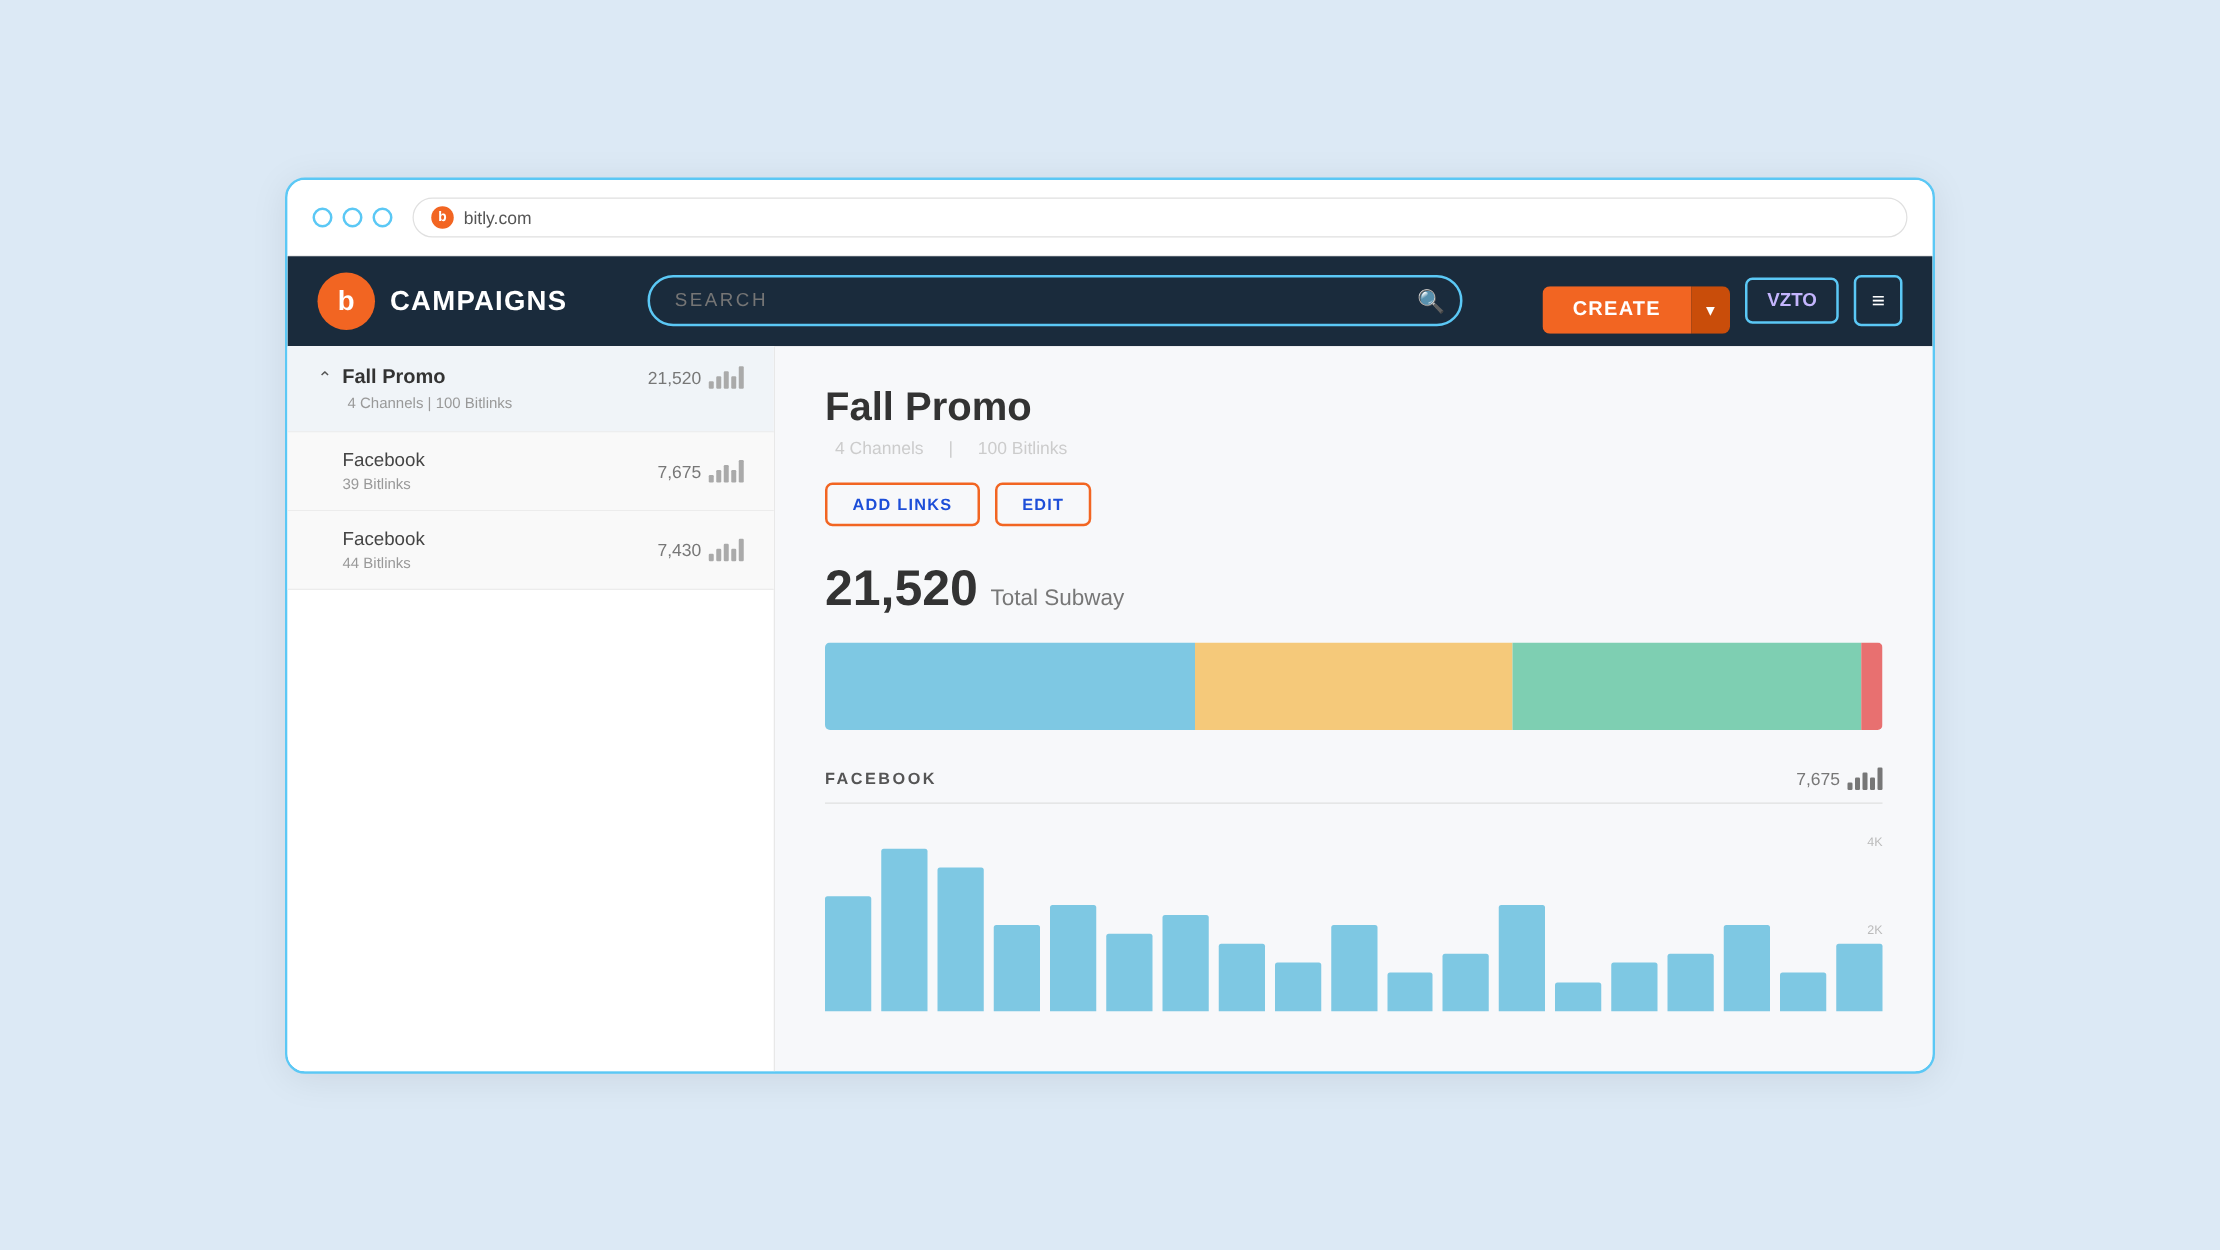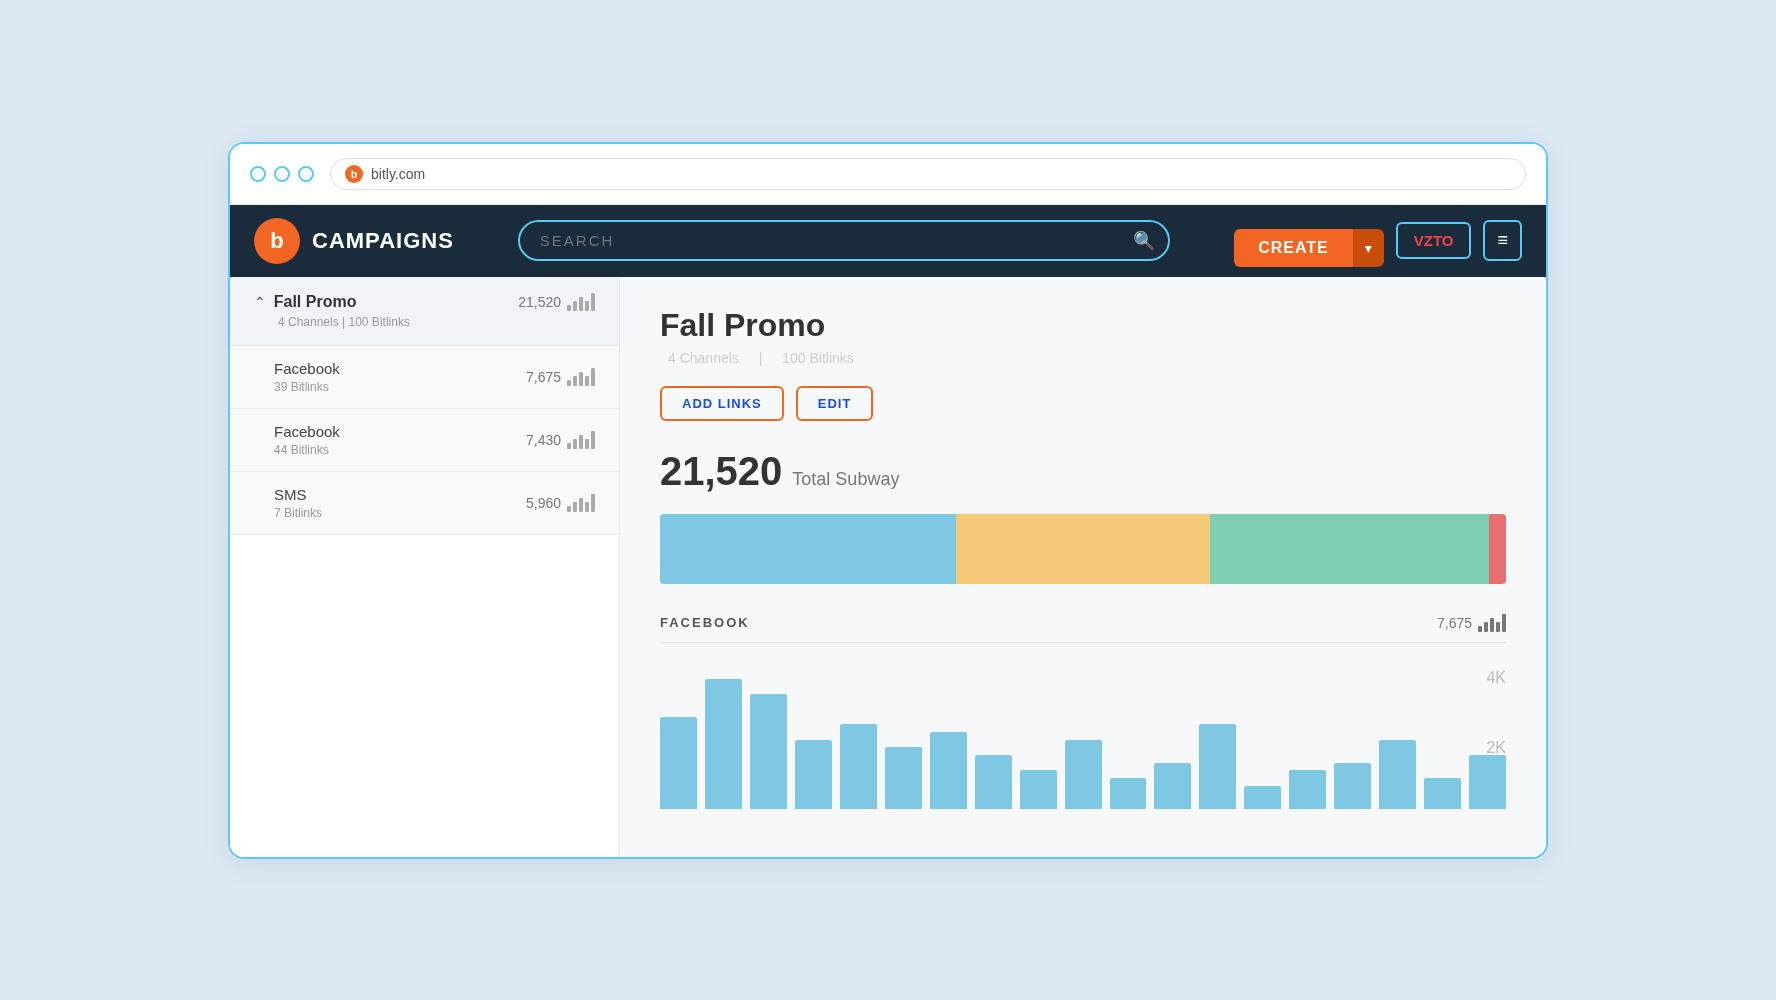--- a/index.html
+++ b/index.html
@@ -149,21 +149,21 @@
       color: #fff;
       border: none;
       padding: 10px 12px;
       cursor: pointer;
       font-size: 14px;
     }
     .user-btn {
       background: transparent;
       border: 2px solid #5bc8f5;
       border-radius: 6px;
-      color: #ef4444;
+      color: #c4b5fd;
       padding: 8px 16px;
       font-size: 15px;
       font-weight: 600;
       cursor: pointer;
       text-align: center;
     }
     .menu-btn {
       background: transparent;
       border: 2px solid #5bc8f5;
       border-radius: 6px;
@@ -364,21 +364,21 @@
     .bar-chart-labels {
       position: absolute;
       right: 0;
       top: 0;
       display: flex;
       flex-direction: column;
       justify-content: space-between;
       height: 100%;
       padding: 10px 0;
       color: #bbb;
-      font-size: 16px;
+      font-size: 10px;
       text-align: right;
       pointer-events: none;
       align-items: flex-end;
     }
     .chart-bar {
       flex: 1;
       background: #7ec8e3;
       border-radius: 2px 2px 0 0;
     }
   </style>
@@ -483,38 +483,20 @@
               <span style="height:6px"></span>
               <span style="height:10px"></span>
               <span style="height:14px"></span>
               <span style="height:10px"></span>
               <span style="height:18px"></span>
             </div>
           </div>
         </div>
       </div>
 
-      <div class="channel-item">
-        <div class="channel-name-row">
-          <div>
-            <div class="channel-name">SMS</div>
-            <div class="channel-meta">7 Bitlinks</div>
-          </div>
-          <div class="campaign-stats">
-            <span>5,960</span>
-            <div class="bar-icon">
-              <span style="height:6px"></span>
-              <span style="height:10px"></span>
-              <span style="height:14px"></span>
-              <span style="height:10px"></span>
-              <span style="height:18px"></span>
-            </div>
-          </div>
-        </div>
-      </div>
 
     </div>
 
     <div class="right-panel">
       <h1 class="campaign-title">Fall Promo</h1>
       <div class="campaign-subtitle">
         <span>4 Channels</span>
         <span>|</span>
         <span>100 Bitlinks</span>
       </div>

